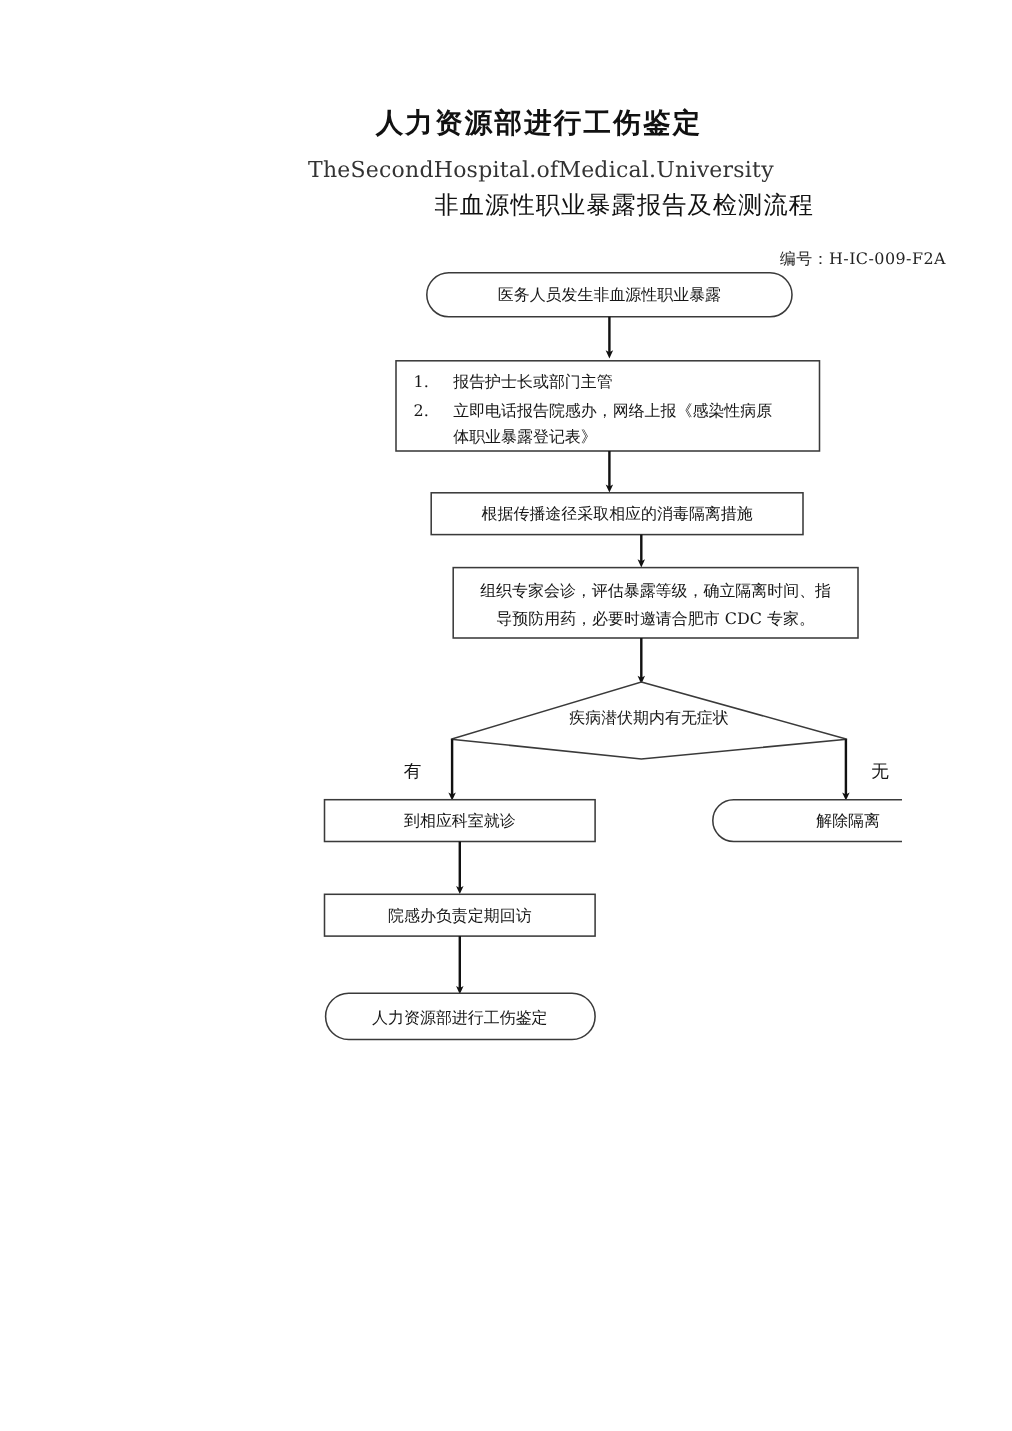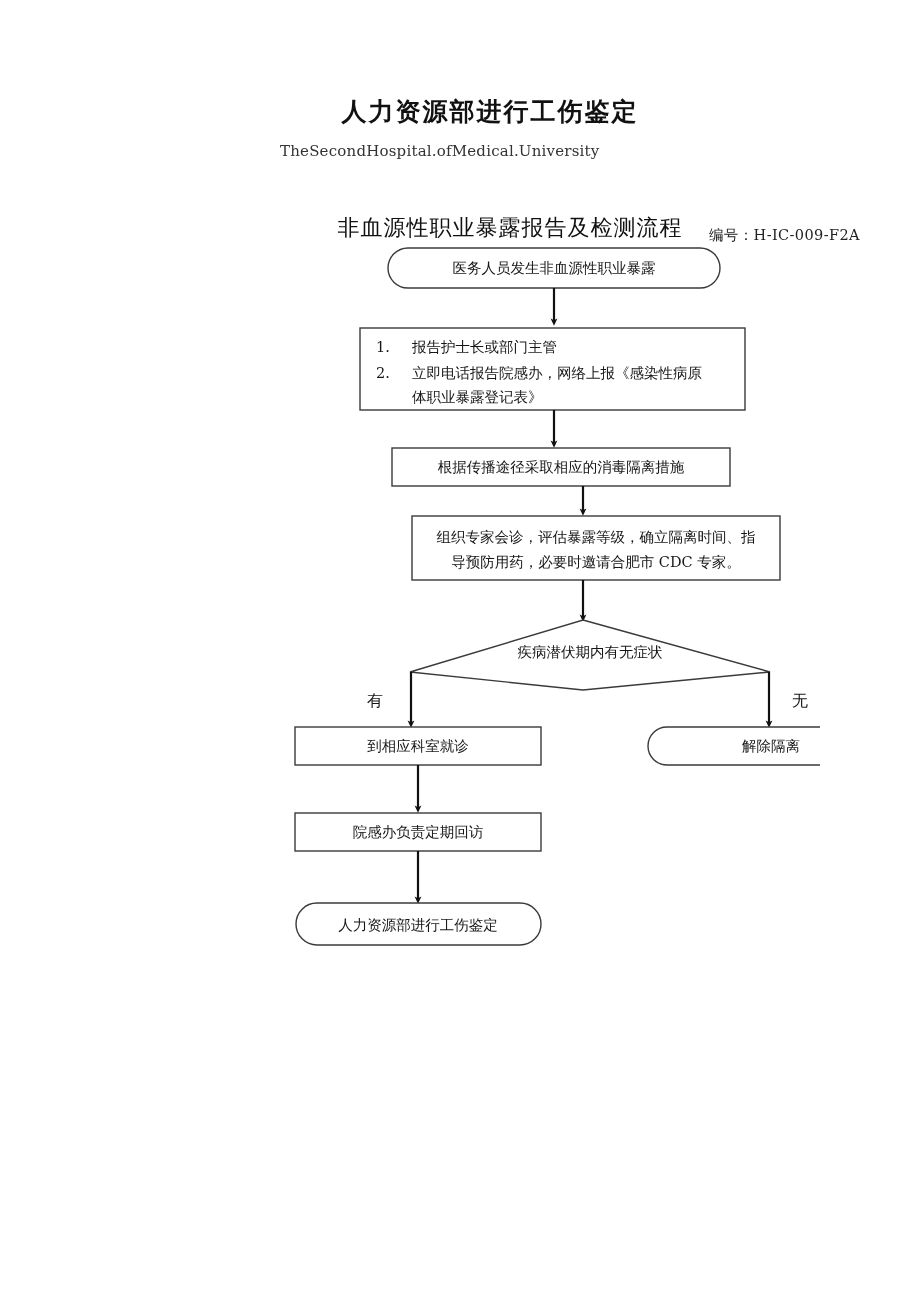--- a/index.html
+++ b/index.html
@@ -44,38 +44,37 @@
     white-space: nowrap;
   }
 
   .hospital-name-en {
     position: absolute;
     left: 280px;
     top: 142px;
     width: 420px;
     text-align: left;
     font-family: "DejaVu Serif", "Liberation Serif", serif;
-    font-size: 15px;
+    font-size: 20px;
     letter-spacing: 0.2px;
     color: #333;
     white-space: nowrap;
   }
 
   .doc-title {
     position: absolute;
     left: 280px;
     top: 172px;
     width: 460px;
-    text-align: center;
+    text-align: right;
     font-family: "DejaVu Serif", "Liberation Serif", serif;
     font-size: 22px;
     letter-spacing: 1px;
     color: #111;
     white-space: nowrap;
-    margin-top: 41px;
   }
 
   .doc-number {
     position: absolute;
     left: 600px;
     top: 226px;
     width: 260px;
     text-align: right;
     font-family: "DejaVu Serif", "Liberation Serif", serif;
     font-size: 14.5px;

